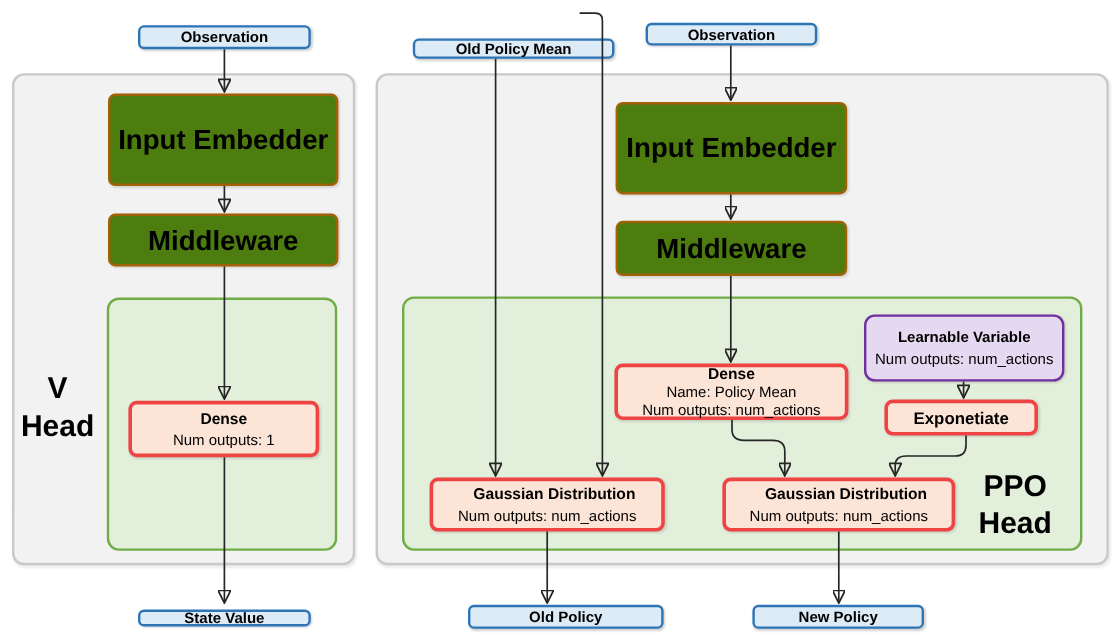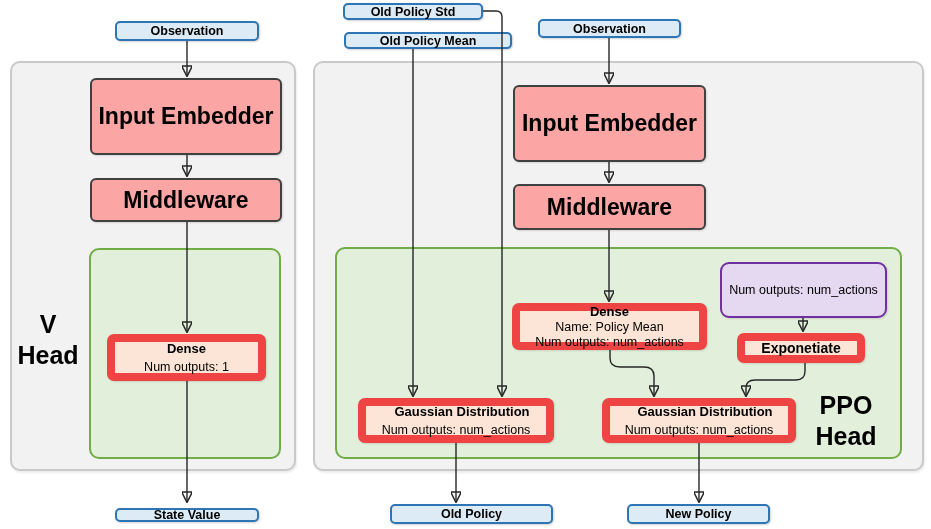--- a/index.html
+++ b/index.html
@@ -32,30 +32,30 @@
   }
   .blue {
     background: #DDEBF7;
     border: 2px solid #2E75B6;
     border-radius: 5px;
     font-size: 12.5px;
     font-weight: bold;
     box-shadow: 1px 1px 2px rgba(0,0,0,0.18);
   }
   .green {
-    background: #fca5a5;
-    border: 2px solid #404040;
+    background: #4d7c0f;
+    border: 2px solid #a16207;
     border-radius: 6px;
     font-size: 23px;
     font-weight: bold;
     box-shadow: 1px 1px 2px rgba(0,0,0,0.12);
   }
   .orange {
     background: #FCE4D6;
-    border: 8px solid #ef4444;
+    border: 3px solid #ef4444;
     border-radius: 7px;
     box-shadow: 1px 1px 2px rgba(0,0,0,0.12);
   }
   .purple {
     background: #E4D9F0;
     border: 2.5px solid #7030A0;
     border-radius: 9px;
     box-shadow: 1px 1px 2px rgba(0,0,0,0.12);
   }
   .node-title { font-size: 13px; font-weight: bold; line-height: 16px; }
@@ -106,42 +106,40 @@
     <span>Middleware</span>
   </div>
   <div class="node orange vdense" style="left:107px; top:334px; width:159px; height:47px;">
     <span class="node-title">Dense</span>
     <span class="node-sub">Num outputs: 1</span>
   </div>
   <div class="node blue" style="left:115px; top:508px; width:144px; height:14px;">
     <span>State Value</span>
   </div>
 
-  <div class="node blue" style="left:343px; top:3px; width:140px; height:17px;">
-    <span>Old Policy Std</span>
-  </div>
   <div class="node blue" style="left:344px; top:32px; width:168px; height:17px;">
     <span>Old Policy Mean</span>
   </div>
   <div class="node blue" style="left:538px; top:19px; width:143px; height:19px;">
     <span>Observation</span>
   </div>
 
   <div class="node green" style="left:513px; top:85px; width:193px; height:77px;">
     <span>Input Embedder</span>
   </div>
   <div class="node green" style="left:513px; top:184px; width:193px; height:46px;">
     <span>Middleware</span>
   </div>
   <div class="node orange" style="left:512px; top:303px; width:195px; height:47px;">
     <span class="node-title">Dense</span>
     <span class="node-sub">Name: Policy Mean</span>
     <span class="node-sub">Num outputs: num_actions</span>
   </div>
   <div class="node purple lv" style="left:720px; top:262px; width:167px; height:56px;">
+    <span class="node-title" style="font-size:12.5px">Learnable Variable</span>
     <span class="node-sub">Num outputs: num_actions</span>
   </div>
   <div class="node orange" style="left:737px; top:333px; width:128px; height:30px;">
     <span class="expo">Exponetiate</span>
   </div>
   <div class="node orange gauss" style="left:358px; top:398px; width:196px; height:45px;">
     <span class="node-title">Gaussian Distribution</span>
     <span class="node-sub">Num outputs: num_actions</span>
   </div>
   <div class="node orange gauss" style="left:602px; top:398px; width:194px; height:45px;">

